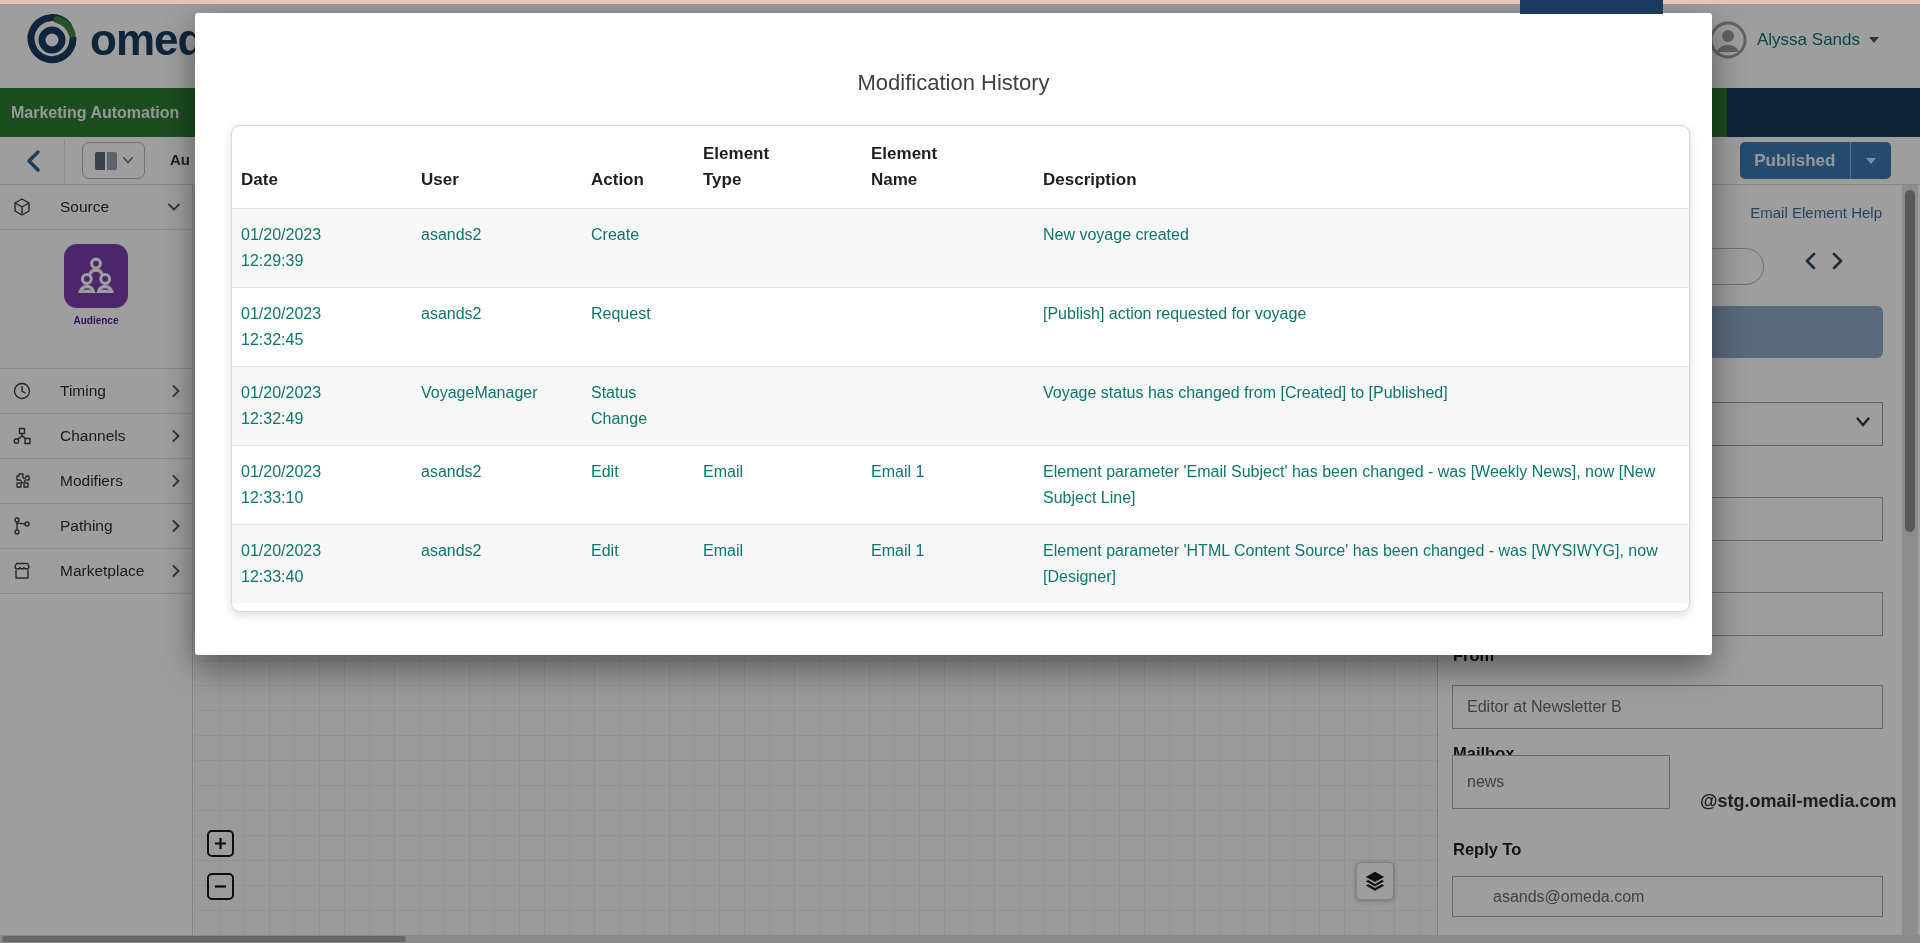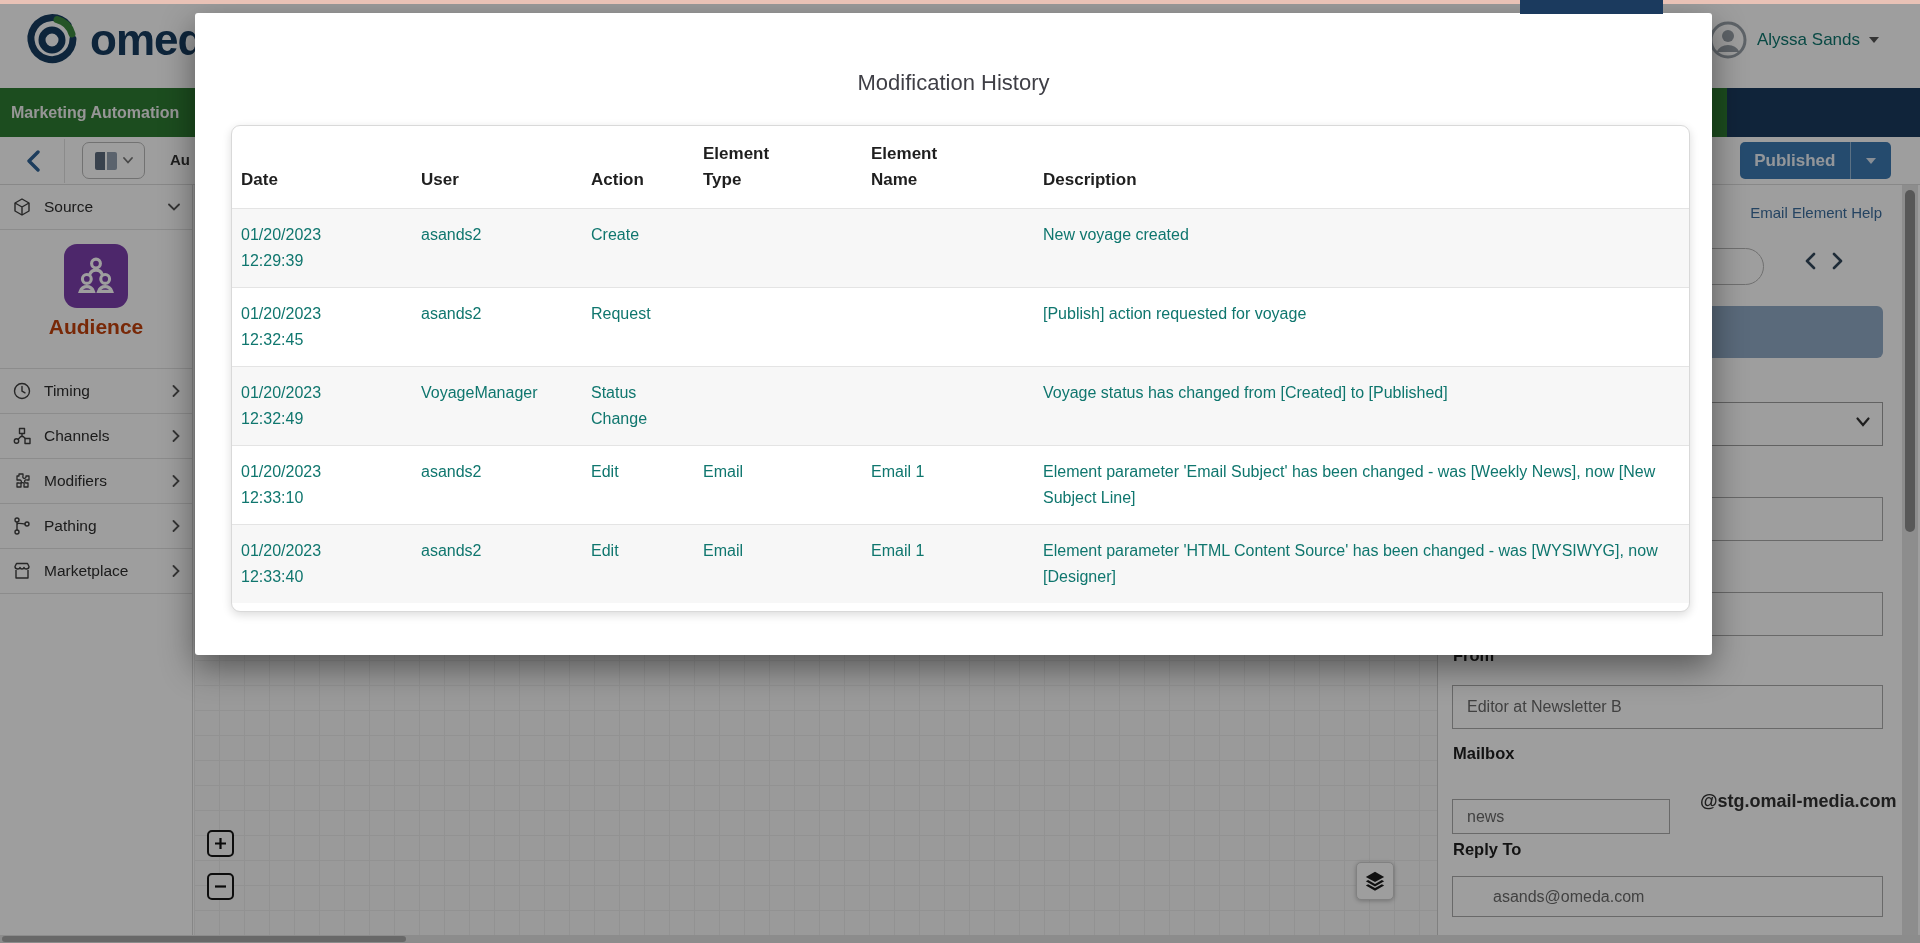--- a/index.html
+++ b/index.html
@@ -35,25 +35,25 @@
 
   #publish-btn { position:absolute; left:1740px; top:142px; width:151px; height:37px; background:#3d7ab2; border-radius:5px; display:flex; color:#fff; cursor:pointer; }
   #publish-label { width:122px; display:flex; align-items:center; justify-content:center; font-size:17px; font-weight:bold; color:#eef3f8; }
   #publish-caret { width:46px; border-left:1px solid rgba(255,255,255,.45); display:flex; align-items:center; justify-content:center; }
   #publish-caret .caret-down { border-top-color:#dce6f0; }
 
   
   #sidebar { left:0; top:185px; width:193px; height:750px; background:#fff; border-right:1px solid #d8d8d8; }
   .side-item { position:relative; height:45px; display:flex; align-items:center; border-bottom:1px solid #e3e3e3; cursor:pointer; }
   .side-item .ic { width:20px; height:20px; margin-left:12px; color:#3f3f3f; }
-  .side-item .lbl { margin-left:12px; font-size:15.5px; color:#2e2e2e; }
+  .side-item .lbl { margin-left:28px; font-size:15.5px; color:#2e2e2e; }
   .side-item .chev { position:absolute; right:12px; color:#555; }
   #audience-sec { height:125px; border-bottom:1px solid #e3e3e3; text-align:center; }
   #audience-tile { margin:14px auto 0; width:64px; height:64px; background:#7d3fad; border-radius:13px; display:flex; align-items:center; justify-content:center; cursor:pointer; }
-  #audience-label { margin-top:7px; font-size:21px; font-weight:bold; color:#c2410c; }
+  #audience-label { margin-top:7px; font-size:10px; font-weight:bold; color:#4c1d95; }
 
   
   #canvas { left:194px; top:185px; width:1244px; height:750px; background:#f8f8f8;
     background-image:linear-gradient(#ececec 1px,transparent 1px),linear-gradient(90deg,#ececec 1px,transparent 1px);
     background-size:25px 25px; border-right:1px solid #cfcfcf; }
   .zoom-btn { position:absolute; width:27px; height:27px; background:#fafafa; border:2px solid #161616; border-radius:5px; display:flex; align-items:center; justify-content:center; cursor:pointer; color:#111; }
   #zoom-in { left:13px; top:645px; }
   #zoom-out { left:13px; top:688px; }
   #layers-btn { position:absolute; left:1162px; top:677px; width:38px; height:38px; background:#fff; border:1px solid #d0d0d0; border-radius:5px; box-shadow:0 1px 4px rgba(0,0,0,.25); display:flex; align-items:center; justify-content:center; cursor:pointer; color:#1a1a1a; }
 
@@ -67,21 +67,21 @@
   .p-select { position:absolute; left:13px; width:431px; height:44px; background:#fff; border:1px solid #9e9e9e; cursor:pointer; }
   #content-select { top:217px; }
   .sel-caret { position:absolute; right:12px; top:14px; color:#333; }
   .p-input { position:absolute; left:13px; width:431px; height:44px; background:#fff; border:1px solid #aaa; font-size:16px; color:#6a6a6a; padding:0 14px; font-family:inherit; }
   #input-a { top:312px; }
   #input-b { top:407px; }
   .p-label { position:absolute; left:14px; font-size:16.5px; font-weight:bold; color:#1f1f1f; }
   #from-label { top:461px; }
   #from-input { top:500px; }
   #mailbox-label { top:559px; }
-  #mailbox-input { top:614px; width:218px; height:35px; }
+  #mailbox-input { top:570px; width:218px; height:54px; }
   #mailbox-domain { position:absolute; left:261px; top:606px; font-size:18px; font-weight:bold; color:#333; }
   #replyto-label { top:655px; }
   #replyto-input { top:691px; height:41px;padding-left:40px; }
 
   
   #v-scroll { left:1902px; top:185px; width:16px; height:758px; background:#e4e4e4; }
   #v-thumb { position:absolute; left:3px; top:5px; width:10px; height:342px; background:#8f8f8f; border-radius:6px; }
   #h-scroll { left:0; top:935px; width:1920px; height:8px; background:#e2e2e2; }
   #h-thumb { position:absolute; left:2px; top:1px; width:404px; height:6px; background:#a9a9a9; border-radius:3px; }
 

